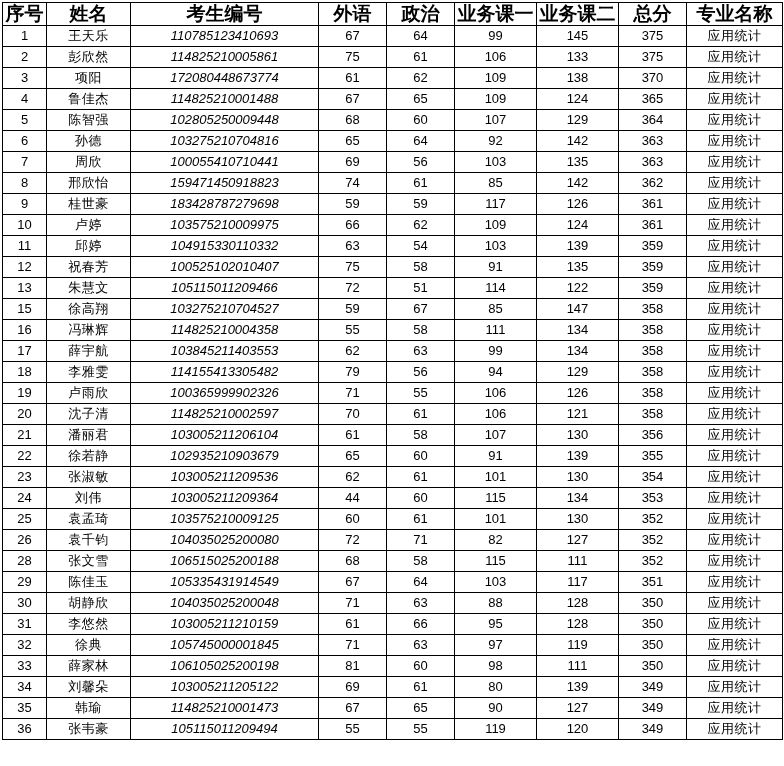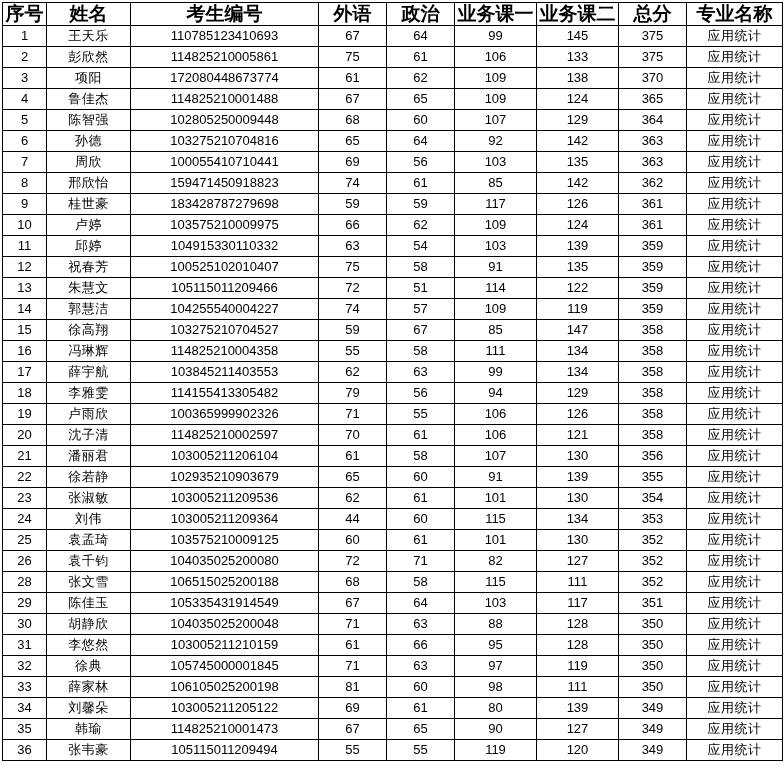--- a/index.html
+++ b/index.html
@@ -47,21 +47,21 @@
   col.c-name { width: 84px; }
   col.c-id { width: 188px; }
   col.c-foreign { width: 68px; }
   col.c-politics { width: 68px; }
   col.c-course1 { width: 82px; }
   col.c-course2 { width: 82px; }
   col.c-total { width: 68px; }
   col.c-major { width: 96px; }
 
   td.name-cell, td.major-cell { letter-spacing: 0.5px; }
-  td.id-cell { font-size: 13px; letter-spacing: 0px; }
+  td.id-cell { font-size: 13px; letter-spacing: 0px; font-style: italic; }
 </style>
 </head>
 <body>
 
 <div class="sheet">
   <table class="score-table">
     <colgroup>
       <col class="c-index">
       <col class="c-name">
       <col class="c-id">
@@ -223,31 +223,20 @@
           <td class="name-cell">朱慧文</td>
           <td class="id-cell">105115011209466</td>
           <td>72</td>
           <td>51</td>
           <td>114</td>
           <td>122</td>
           <td>359</td>
           <td class="major-cell">应用统计</td>
         </tr>
         <tr>
-          <td>14</td>
-          <td class="name-cell">郭慧洁</td>
-          <td class="id-cell">104255540004227</td>
-          <td>74</td>
-          <td>57</td>
-          <td>109</td>
-          <td>119</td>
-          <td>359</td>
-          <td class="major-cell">应用统计</td>
-        </tr>
-        <tr>
           <td>15</td>
           <td class="name-cell">徐高翔</td>
           <td class="id-cell">103275210704527</td>
           <td>59</td>
           <td>67</td>
           <td>85</td>
           <td>147</td>
           <td>358</td>
           <td class="major-cell">应用统计</td>
         </tr>

